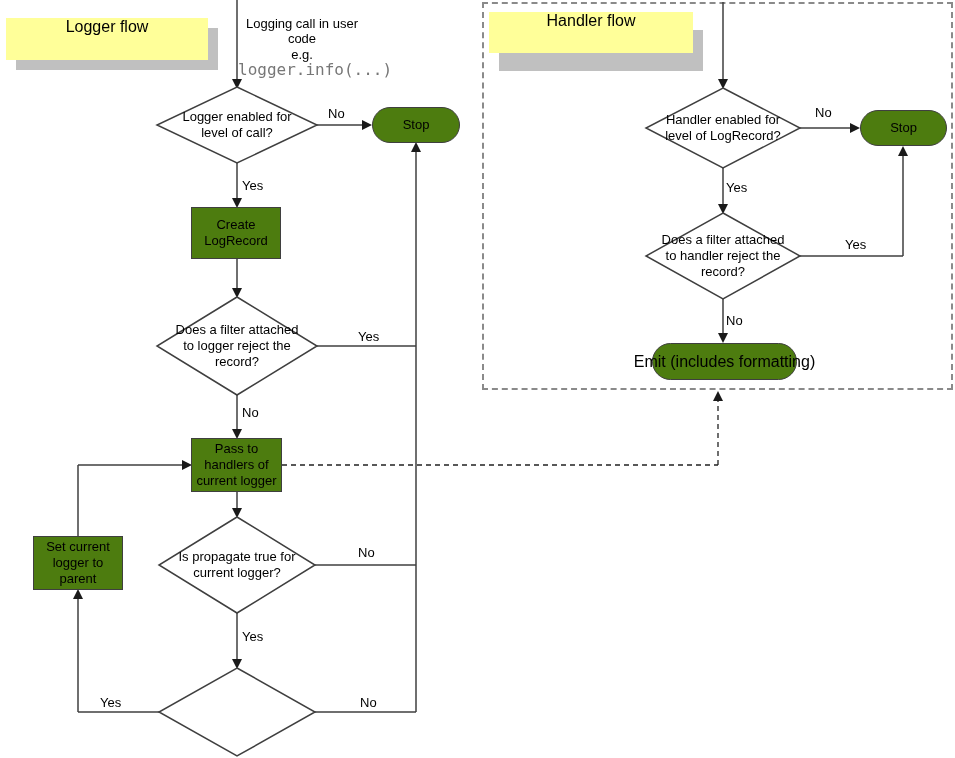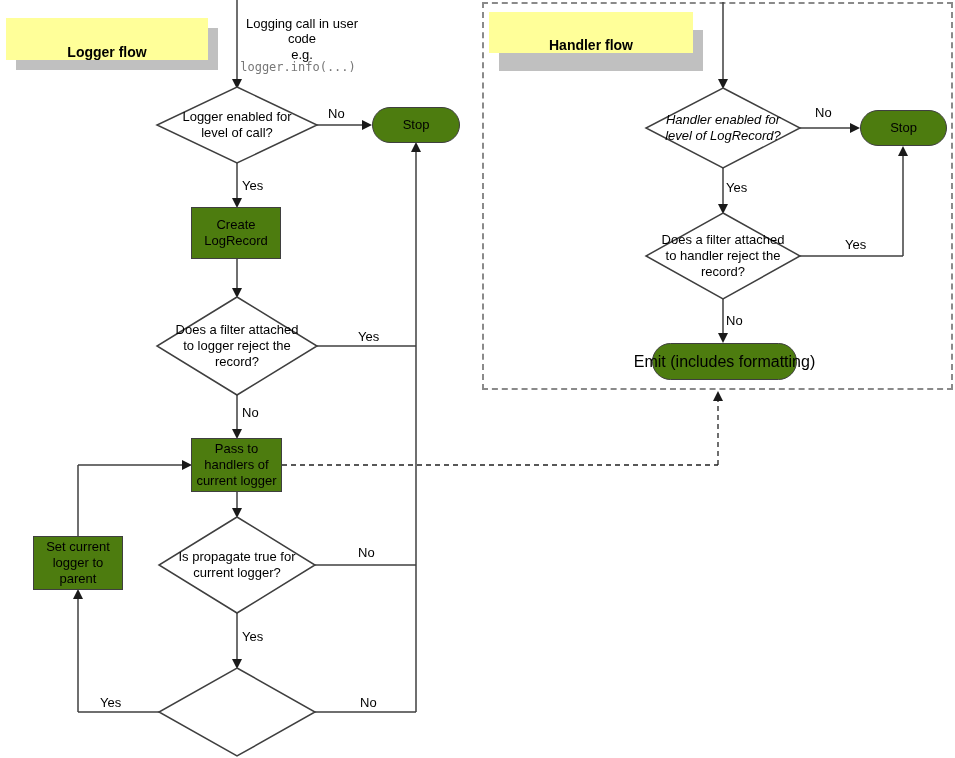--- a/index.html
+++ b/index.html
@@ -17,30 +17,30 @@
   .fit{font-size:16px;white-space:nowrap;}
   .dtext{
     position:absolute;display:flex;align-items:center;justify-content:center;
     text-align:center;font-size:13px;line-height:1.22;white-space:pre-line;z-index:3;
     pointer-events:none;
   }
   .elabel{
     position:absolute;font-size:13px;line-height:1.1;z-index:3;background:transparent;
   }
   .titlebox{
-    position:absolute;background:#ffff99;display:flex;align-items:flex-end;justify-content:center;
-    font-size:14px;font-weight:bold;z-index:3;
+    position:absolute;background:#ffff99;display:flex;align-items:flex-start;justify-content:center;
+    font-size:16px;font-weight:normal;z-index:3;
   }
   .titleshadow{position:absolute;background:#c0c0c0;z-index:2;}
   .freetext{
     position:absolute;text-align:center;font-size:13px;line-height:1.18;
     white-space:pre-line;z-index:3;
   }
   .codetext{
-    position:absolute;text-align:center;font-size:12px;color:#777;
+    position:absolute;text-align:center;font-size:16px;color:#777;
     font-family:"DejaVu Sans Mono",monospace;white-space:nowrap;z-index:3;
   }
   .handler-border{
     position:absolute;left:482px;top:2px;width:471px;height:388px;
     border:2px dashed #8a8a8a;box-sizing:border-box;z-index:1;background:transparent;
   }
   svg{z-index:2;}
   svg line{stroke:#3f3f3f;stroke-width:1.5;}
   svg line.dash{stroke:#222;stroke-width:1.3;stroke-dasharray:5 4;}
   svg polygon.diamond{fill:#fff;stroke:#3f3f3f;stroke-width:1.5;}
@@ -190,21 +190,21 @@
 
   <div class="elabel" style="left:328px;top:107px;">No</div>
   <div class="elabel" style="left:242px;top:179px;">Yes</div>
   <div class="elabel" style="left:358px;top:330px;">Yes</div>
   <div class="elabel" style="left:242px;top:406px;">No</div>
   <div class="elabel" style="left:358px;top:546px;">No</div>
   <div class="elabel" style="left:242px;top:630px;">Yes</div>
   <div class="elabel" style="left:100px;top:696px;">Yes</div>
   <div class="elabel" style="left:360px;top:696px;">No</div>
 
-  <div class="dtext" style="left:646px;top:92px;width:154px;height:72px;font-style:italic;">Handler enabled for
+  <div class="dtext" style="left:646px;top:92px;width:154px;height:72px;">Handler enabled for
 level of LogRecord?</div>
 
   <div class="shape stadium" style="left:860px;top:110px;width:87px;height:36px;">
     <span>Stop</span>
   </div>
 
   <div class="dtext" style="left:646px;top:217px;width:154px;height:78px;">Does a filter attached
 to handler reject the
 record?</div>
 

